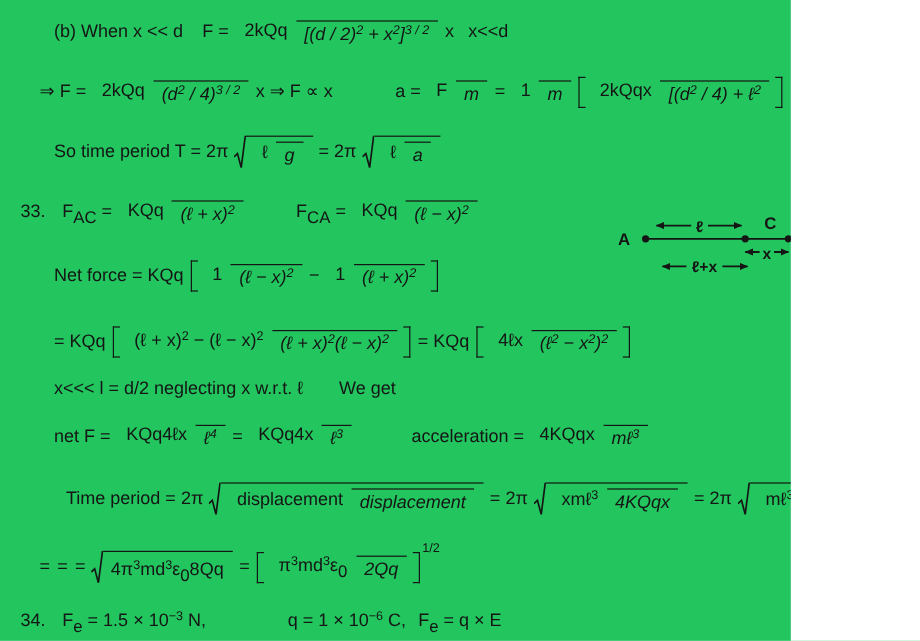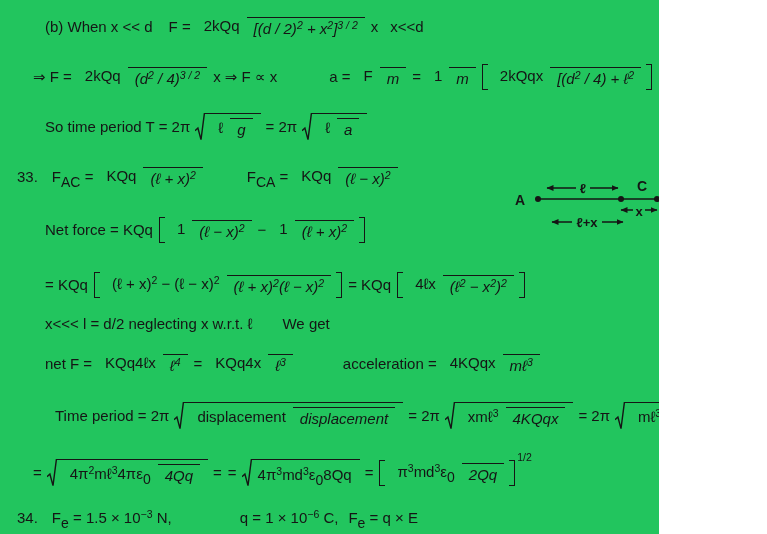--- a/index.html
+++ b/index.html
@@ -53,23 +53,21 @@
   <div class="mline" style="left:42px; top:256px; height:58px;"><span class="mt">= KQq</span><span class="brk"><span class="lbr"></span><span class="brkbody"><span class="frac"><span class="num"><span class="mt">(ℓ + x)<sup>2</sup> − (ℓ − x)<sup>2</sup></span></span><span class="den"><span class="mt">(ℓ + x)<sup>2</sup>(ℓ − x)<sup>2</sup></span></span></span></span><span class="rbr"></span></span><span class="mt">= KQq</span><span class="brk"><span class="lbr"></span><span class="brkbody"><span class="frac"><span class="num"><span class="mt">4ℓx</span></span><span class="den"><span class="mt">(ℓ<sup>2</sup> − x<sup>2</sup>)<sup>2</sup></span></span></span></span><span class="rbr"></span></span></div>
   <div class="mline" style="left:42px; top:314px; height:20px;align-items:center;"><span class="mt">x&lt;&lt;&lt; l = d/2 neglecting x w.r.t. ℓ</span><span class="sp" style="width: 24px;"></span><span class="mt">We get</span></div>
   <div class="mline" style="left:42px; top:339px; height:50px;"><span class="mt">net F =</span><span class="frac"><span class="num"><span class="mt">KQq4ℓx</span></span><span class="den"><span class="mt">ℓ<sup>4</sup></span></span></span><span class="mt">=</span><span class="frac"><span class="num"><span class="mt">KQq4x</span></span><span class="den"><span class="mt">ℓ<sup>3</sup></span></span></span><span class="sp" style="width: 44px;"></span><span class="mt">acceleration =</span><span class="frac"><span class="num"><span class="mt">4KQqx</span></span><span class="den"><span class="mt">mℓ<sup>3</sup></span></span></span></div>
   <div class="mline" style="left:52px; top:390px; height:52px;"><span class="mt">Time period = 2π</span><span class="sqrt"><span class="radsign"><svg viewBox="0 0 11 30" preserveAspectRatio="none">
             <path d="M0 19.5 L3.2 16.5 L6.6 29.3 L10.3 0.7 L11 0.7" fill="none" stroke="#151515" stroke-width="1.4" vector-effect="non-scaling-stroke"></path>
           </svg></span><span class="radbody"><span class="frac"><span class="num"><span class="mt">displacement</span></span><span class="den"><span class="mt">displacement</span></span></span></span></span><span class="mt">= 2π</span><span class="sqrt"><span class="radsign"><svg viewBox="0 0 11 30" preserveAspectRatio="none">
             <path d="M0 19.5 L3.2 16.5 L6.6 29.3 L10.3 0.7 L11 0.7" fill="none" stroke="#151515" stroke-width="1.4" vector-effect="non-scaling-stroke"></path>
           </svg></span><span class="radbody"><span class="frac"><span class="num"><span class="mt">xmℓ<sup>3</sup></span></span><span class="den"><span class="mt">4KQqx</span></span></span></span></span><span class="mt">= 2π</span><span class="sqrt"><span class="radsign"><svg viewBox="0 0 11 30" preserveAspectRatio="none">
             <path d="M0 19.5 L3.2 16.5 L6.6 29.3 L10.3 0.7 L11 0.7" fill="none" stroke="#151515" stroke-width="1.4" vector-effect="non-scaling-stroke"></path>
           </svg></span><span class="radbody"><span class="frac"><span class="num"><span class="mt">mℓ<sup>3</sup></span></span><span class="den"><span class="mt">4KQq</span></span></span></span></span></div>
-  <div class="mline" style="left:30px; top:444px; height:58px;"><span class="mt">=</span><span class="sqrt"><span class="radsign"><svg viewBox="0 0 11 30" preserveAspectRatio="none">
-            <path d="M0 19.5 L3.2 16.5 L6.6 29.3 L10.3 0.7 L11 0.7" fill="none" stroke="#151515" stroke-width="1.4" vector-effect="non-scaling-stroke"></path>
-          </svg></span><span class="radbody"><span class="frac"><span class="num"><span class="mt">4π<sup>2</sup>mℓ<sup>3</sup>4πε<sub>0</sub></span></span><span class="den"><span class="mt">4Qq</span></span></span></span></span><span class="mt">=</span><span class="mt">=</span><span class="sqrt"><span class="radsign"><svg viewBox="0 0 11 30" preserveAspectRatio="none">
+  <div class="mline" style="left:30px; top:444px; height:58px;"><span class="mt">=</span><span class="mt">=</span><span class="mt">=</span><span class="sqrt"><span class="radsign"><svg viewBox="0 0 11 30" preserveAspectRatio="none">
             <path d="M0 19.5 L3.2 16.5 L6.6 29.3 L10.3 0.7 L11 0.7" fill="none" stroke="#151515" stroke-width="1.4" vector-effect="non-scaling-stroke"></path>
           </svg></span><span class="radbody"><span class="mt">4π<sup>3</sup>md<sup>3</sup>ε<sub>0</sub>8Qq</span></span></span><span class="mt">=</span><span class="brk"><span class="lbr"></span><span class="brkbody"><span class="frac"><span class="num"><span class="mt">π<sup>3</sup>md<sup>3</sup>ε<sub>0</sub></span></span><span class="den"><span class="mt">2Qq</span></span></span></span><span class="rbr"></span><sup class="brksup">1/2</sup></span></div>
   <div class="mline" style="left:14px; top:502px; height:24px;align-items:flex-end;"><span class="mt">34.</span><span class="sp" style="width: 8px;"></span><span class="mt">F<sub>e</sub> = 1.5 × 10<sup>−3</sup> N,</span><span class="sp" style="width: 62px;"></span><span class="mt">q = 1 × 10<sup>−6</sup> C,</span><span class="sp" style="width: 4px;"></span><span class="mt">F<sub>e</sub> = q × E</span></div>
 
   <div class="diagram">
     <svg width="262" height="78" viewBox="0 0 262 78">
       <defs>
         <marker id="arr" viewBox="0 0 8 8" markerWidth="8" markerHeight="8" refX="6.5" refY="3" orient="auto" markerUnits="userSpaceOnUse">
           <path d="M0 0 L7 3 L0 6 Z" fill="#151515"></path>
         </marker>

